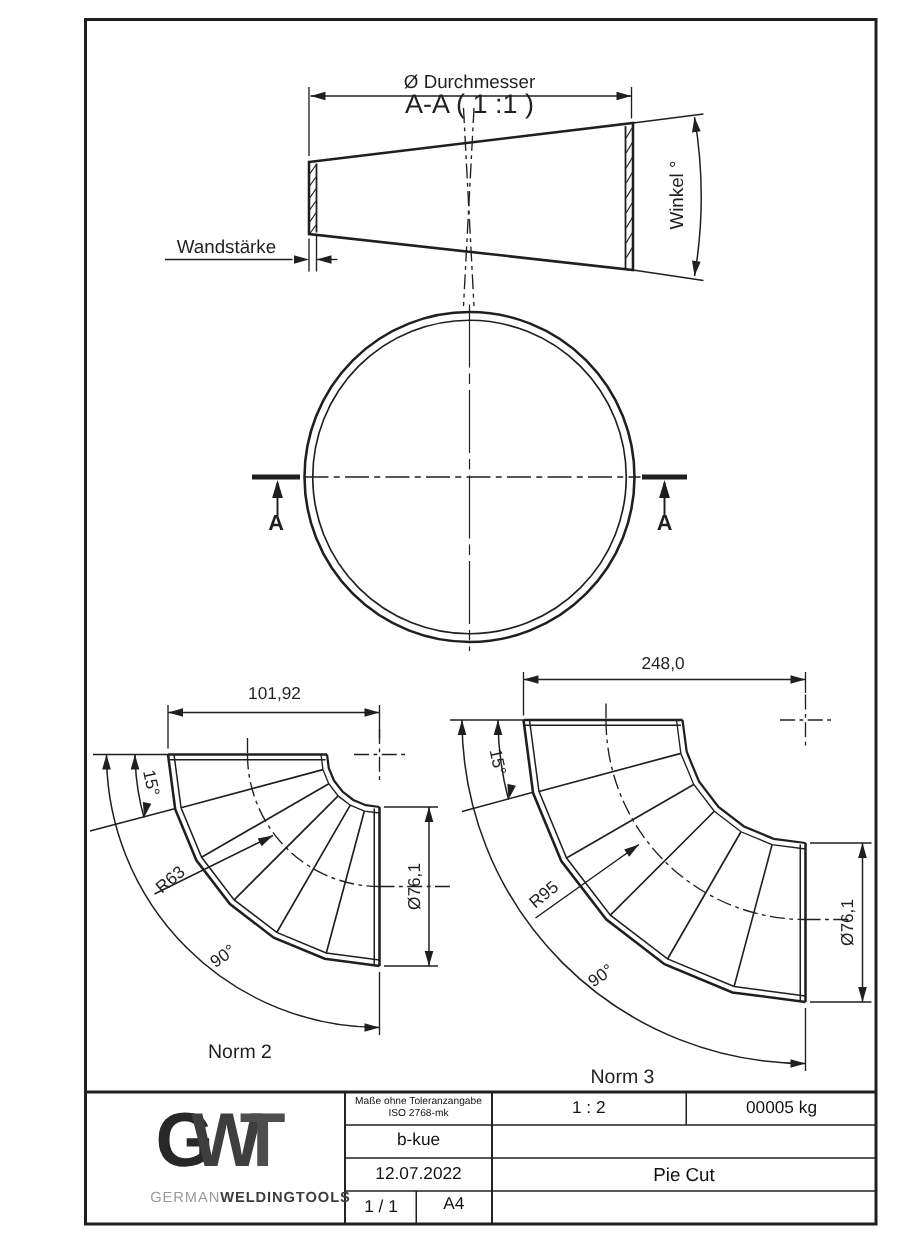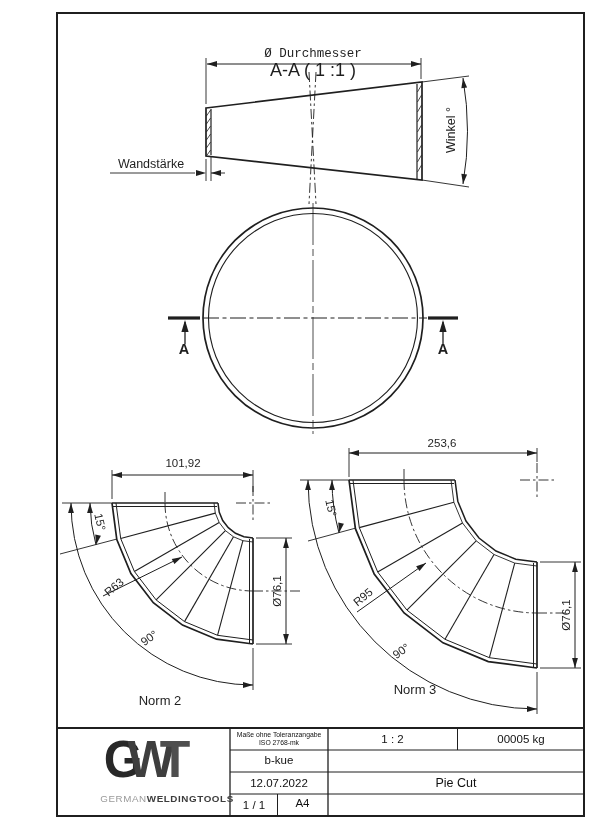--- a/index.html
+++ b/index.html
@@ -174,41 +174,41 @@
       <line x1="230" y1="728" x2="230" y2="816" stroke="#1f1f1f" stroke-width="1.3"></line>
       <line x1="328" y1="728" x2="328" y2="816" stroke="#1f1f1f" stroke-width="1.3"></line>
       <line x1="230" y1="750" x2="584" y2="750" stroke="#1f1f1f" stroke-width="1"></line>
       <line x1="230" y1="772" x2="584" y2="772" stroke="#1f1f1f" stroke-width="1"></line>
       <line x1="230" y1="794" x2="584" y2="794" stroke="#1f1f1f" stroke-width="1"></line>
       <line x1="457.5" y1="728" x2="457.5" y2="750" stroke="#1f1f1f" stroke-width="1"></line>
       <line x1="277.5" y1="794" x2="277.5" y2="816" stroke="#1f1f1f" stroke-width="1"></line>
     </svg>
 
   <div class="lbl fs18" style="left:313px;top:30px;">A-A ( 1 :1 )</div>
-  <div class="lbl fs12" style="left:313px;top:55px;font-family:Liberation Mono, monospace;">Ø Durchmesser</div>
+  <div class="lbl fs12" style="left:313px;top:55px;">Ø Durchmesser</div>
   <div class="lbl fs12" style="left:151px;top:165px;text-align:center;">Wandstärke</div>
   <div class="lbl fs12 rot-90" style="left:452px;top:130px;">Winkel °</div>
 
   <div class="lbl fsA" style="left:184px;top:350px;">A</div>
   <div class="lbl fsA" style="left:443px;top:350px;">A</div>
 
 
   <div class="lbl fs11" style="left:183px;top:463px;">101,92</div>
   <div class="lbl fs11 rot78" style="left:100px;top:522px;">15°</div>
   <div class="lbl fs11 rot-40" style="left:114px;top:587px;">R63</div>
   <div class="lbl fs11 rot-35" style="left:149px;top:638px;">90°</div>
   <div class="lbl fs11 rot-90" style="left:277px;top:591px;">Ø76,1</div>
   <div class="lbl fs13" style="left:160px;top:701px;">Norm 2</div>
 
-  <div class="lbl fs11" style="left:442px;top:443px;">253,6</div>
+  <div class="lbl fs11" style="left:442px;top:443px;">248,0</div>
   <div class="lbl fs11 rot78" style="left:331px;top:508px;">15°</div>
   <div class="lbl fs11 rot-40" style="left:363px;top:597px;">R95</div>
   <div class="lbl fs11 rot-35" style="left:401px;top:651px;">90°</div>
   <div class="lbl fs11 rot-90" style="left:566px;top:615px;">Ø76,1</div>
-  <div class="lbl fs13" style="left:415px;top:690px;">Norm 3</div>
+  <div class="lbl fs13" style="left:415px;top:718px;">Norm 3</div>
 
   <div id="gwt-logo">
     <span class="lg" style="color:#282828;">G</span>
     <span class="lg" style="color:#3e3e3e;">W</span>
     <span class="lg" style="color:#4e4e4e;">T</span>
   </div>
   <div id="brand-line"><span>GERMAN</span><b>WELDINGTOOLS</b></div>
 
   <div class="cell small" style="left:231px;top:729px;width:96px;height:20px;">
     <span>Maße ohne Toleranzangabe</span>

